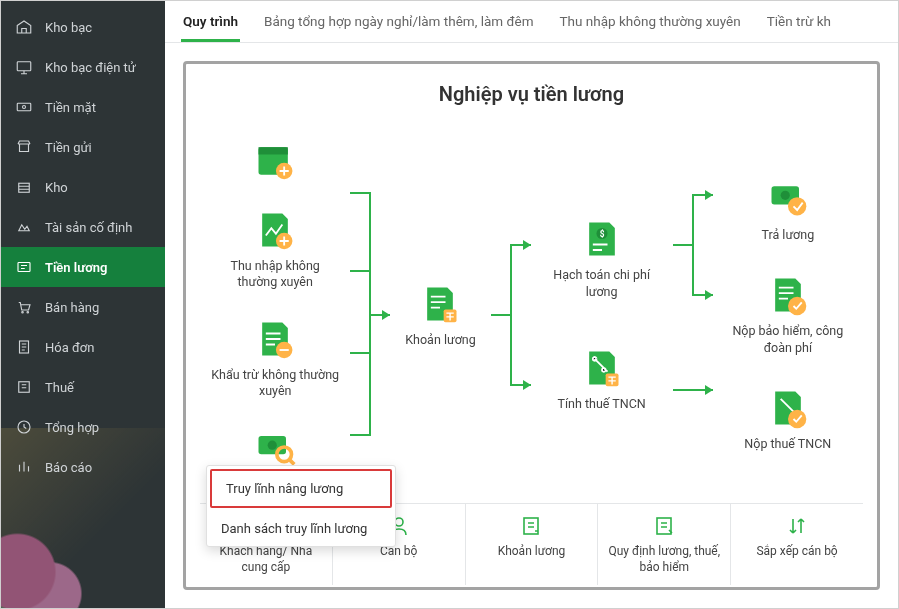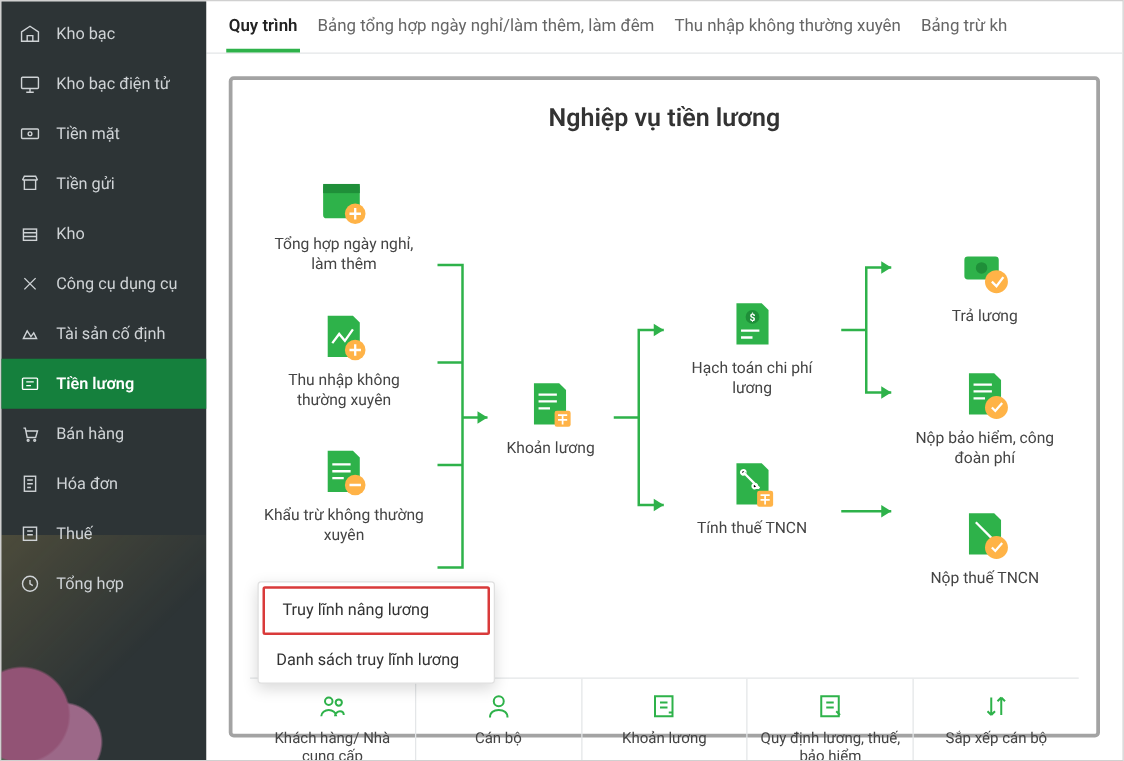--- a/index.html
+++ b/index.html
@@ -5,21 +5,21 @@
 *{box-sizing:border-box;margin:0;padding:0;font-family:-apple-system,BlinkMacSystemFont,"Segoe UI",Roboto,Arial,sans-serif}
 body{width:899px;height:609px;overflow:hidden;display:flex;background:#fff;border:1px solid #d0d0d0}
 .sidebar{width:164px;background:#2d3436;color:#cfd3d6;display:flex;flex-direction:column;padding-top:6px;position:relative;flex-shrink:0}
 .sidebar::after{content:"";position:absolute;left:0;bottom:0;width:100%;height:180px;background:radial-gradient(circle at 10% 80%,#d66aa0 0 18%,transparent 19%),radial-gradient(circle at 30% 92%,#e78cc0 0 15%,transparent 16%),radial-gradient(circle at 5% 95%,#4e8f54 0 10%,transparent 11%),linear-gradient(135deg,rgba(255,210,90,.25),transparent 60%);pointer-events:none;opacity:.6}
 .side-item{display:flex;align-items:center;gap:12px;padding:11px 14px;font-size:13px;cursor:pointer;position:relative;z-index:1}
 .side-item.active{background:#15803d;color:#fff;font-weight:600}
 .side-item .ico{width:18px;height:18px;flex-shrink:0;display:flex;align-items:center;justify-content:center}
 .side-item svg{width:18px;height:18px;stroke:#cfd3d6;fill:none;stroke-width:1.5}
 .side-item.active svg{stroke:#fff}
 .main{flex:1;display:flex;flex-direction:column;overflow:hidden}
-.tabs{display:flex;border-bottom:1px solid #e4e6e8;padding:0 16px;gap:12px;height:42px;flex-shrink:0}
+.tabs{display:flex;border-bottom:1px solid #e4e6e8;padding:0 16px;gap:22px;height:42px;flex-shrink:0}
 .tab{padding:12px 2px 10px;font-size:13.5px;color:#666;cursor:pointer;white-space:nowrap;border-bottom:3px solid transparent}
 .tab.active{color:#222;font-weight:600;border-bottom-color:#2eb24a}
 .content{flex:1;padding:18px;overflow:hidden}
 .card{border:3px solid #a3a3a3;border-radius:4px;height:100%;padding:18px 14px;display:flex;flex-direction:column}
 .card-title{text-align:center;font-size:20px;font-weight:600;color:#333;margin-bottom:32px}
 .flow{flex:1;display:flex;position:relative;padding-bottom:12px}
 .col{display:flex;flex-direction:column;align-items:center;justify-content:center;gap:6px}
 .col.c1{width:180px;gap:26px}
 .col.c2{width:120px}
 .col.c3{width:170px;gap:46px}
@@ -82,28 +82,20 @@
         <svg viewBox="0 0 24 24">
           <rect x="5" y="7" width="14" height="12"></rect>
           <path d="M5 11h14M5 15h14"></path>
         </svg>
       </span>
       <span>Kho</span>
     </div>
   <div class="side-item">
       <span class="ico">
         <svg viewBox="0 0 24 24">
-          <path d="M6 6l12 12M18 6L6 18"></path>
-        </svg>
-      </span>
-      <span>Công cụ dụng cụ</span>
-    </div>
-  <div class="side-item">
-      <span class="ico">
-        <svg viewBox="0 0 24 24">
           <path d="M5 17l4-8 4 6 3-4 3 6z"></path>
         </svg>
       </span>
       <span>Tài sản cố định</span>
     </div>
   <div class="side-item active">
       <span class="ico">
         <svg viewBox="0 0 24 24">
           <rect x="4" y="6" width="16" height="12" rx="1"></rect>
           <path d="M8 10h8M8 14h5"></path>
@@ -140,44 +132,51 @@
       <span>Thuế</span>
     </div>
   <div class="side-item">
       <span class="ico">
         <svg viewBox="0 0 24 24">
           <circle cx="12" cy="12" r="8"></circle>
           <path d="M12 8v4l3 2"></path>
         </svg>
       </span>
       <span>Tổng hợp</span>
+    </div>
+  <div class="side-item">
+      <span class="ico">
+        <svg viewBox="0 0 24 24">
+          <path d="M6 18V9M12 18V5M18 18v-7"></path>
+        </svg>
+      </span>
+      <span>Báo cáo</span>
     </div>
 </div>
 
 <div class="main">
   <div class="tabs">
     <div class="tab active">Quy trình</div>
     <div class="tab">Bảng tổng hợp ngày nghỉ/làm thêm, làm đêm</div>
     <div class="tab">Thu nhập không thường xuyên</div>
-    <div class="tab">Bảng trừ kh</div>
+    <div class="tab">Tiền trừ kh</div>
   </div>
   <div class="content">
     <div class="card">
       <div class="card-title">Nghiệp vụ tiền lương</div>
       <div class="flow">
 
         <div class="col c1">
           <div class="node">
             <svg class="flow-icon" viewBox="0 0 48 48">
                 <rect x="6" y="10" width="32" height="30" rx="3" fill="#2eb24a"></rect>
                 <rect x="6" y="10" width="32" height="8" fill="#1f8f39"></rect>
                 <circle cx="34" cy="36" r="9" fill="#ffb347"></circle>
                 <path d="M34 31v10M29 36h10" stroke="#fff" stroke-width="2"></path>
               </svg>
-            <span class="nlabel">Tổng hợp ngày nghỉ, làm thêm</span>
           </div>
           <div class="node">
             <svg class="flow-icon" viewBox="0 0 48 48">
                 <path d="M10 6h22l6 6v30H10z" fill="#2eb24a"></path>
                 <path d="M14 30l6-8 5 6 7-10" stroke="#fff" stroke-width="2" fill="none"></path>
                 <circle cx="34" cy="36" r="9" fill="#ffb347"></circle>
                 <path d="M34 31v10M29 36h10" stroke="#fff" stroke-width="2"></path>
               </svg>
             <span class="nlabel">Thu nhập không thường xuyên</span>
           </div>

